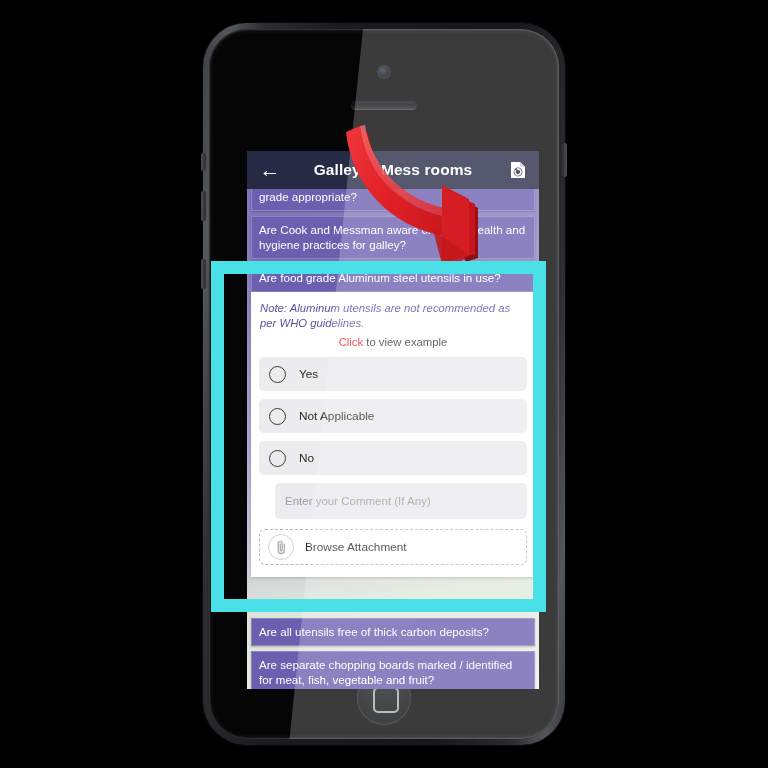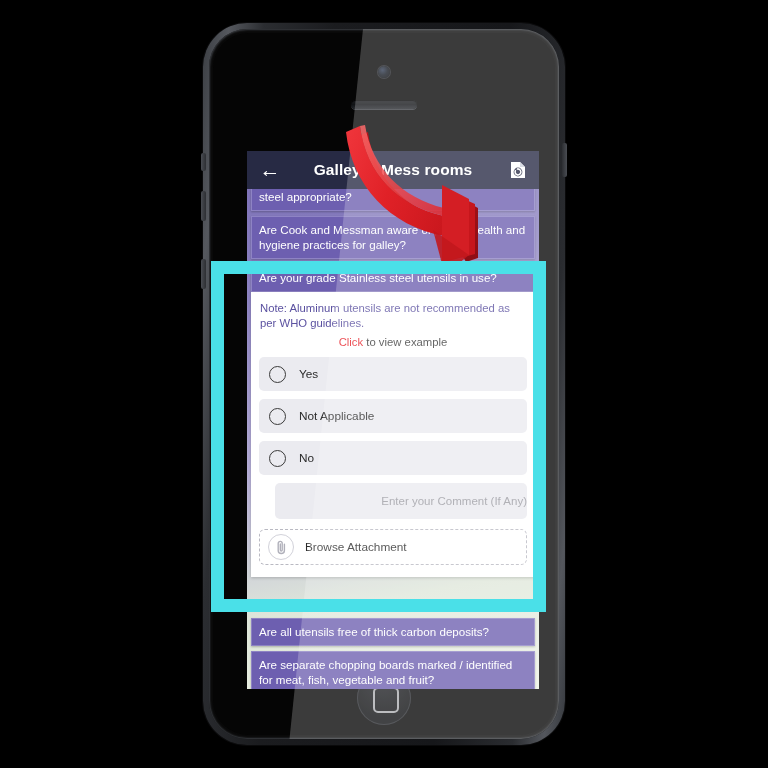--- a/index.html
+++ b/index.html
@@ -190,20 +190,21 @@
   .card {
     background: #ffffff;
     margin-top: 0;
     box-shadow: 0 1px 3px rgba(0,0,0,.2);
   }
   .card-note {
     padding: 9px 9px 2px 9px;
     color: #5b51a0;
     font-size: 11.3px;
     line-height: 14.5px;
+    font-style: italic;
   }
   .card-click {
     padding: 4px 9px 9px 9px;
     font-size: 11.3px;
     color: #3a3a3a;
     text-align: center;
   }
   .card-click .red {
     color: #e8222a;
   }
@@ -232,21 +233,20 @@
   }
 
   .comment-box {
     background: #ebebf0;
     border-radius: 5px;
     height: 36px;
     display: flex;
     align-items: center;
     padding-left: 10px;
     margin: 4px 0 0 16px;
-    justify-content: flex-end;
   }
   .comment-box .ph {
     font-size: 11.5px;
     color: #9b9ba2;
   }
 
   .attach-row { padding: 10px 8px 12px 8px; }
   .attach {
     border: 1.6px dashed #b9b9c2;
     border-radius: 6px;
@@ -344,25 +344,25 @@
                 <path d="M10 1 v5 h5 z" fill="#cfd2dd"></path>
                 <circle cx="8" cy="11" r="4.4" fill="#272a44"></circle>
                 <path d="M8 8.1 a2.9 2.9 0 1 1 -2.6 1.6" fill="none" stroke="#ffffff" stroke-width="1.5" stroke-linecap="round"></path>
                 <path d="M8.3 6.7 l0.1 2.2 l-2.1 -0.6 z" fill="#ffffff"></path>
               </svg>
             </div>
           </div>
 
           <div class="list">
 
-            <div class="q-bar top-cut">steel appropriate?</div>
+            <div class="q-bar top-cut">grade appropriate?</div>
             <div class="q-bar">Are Cook and Messman aware of proper health and hygiene practices for galley?</div>
 
             <div>
-              <div class="q-bar">Are your grade Stainless steel utensils in use?</div>
+              <div class="q-bar">Are food grade Aluminum steel utensils in use?</div>
 
               <div class="card">
                 <div class="card-note">Note: Aluminum utensils are not recommended as per WHO guidelines.</div>
                 <div class="card-click">
                   <span class="red">Click</span><span> to view example</span>
                 </div>
 
                 <div class="opt-wrap">
                   <div class="option">
                     <span class="radio"></span>

